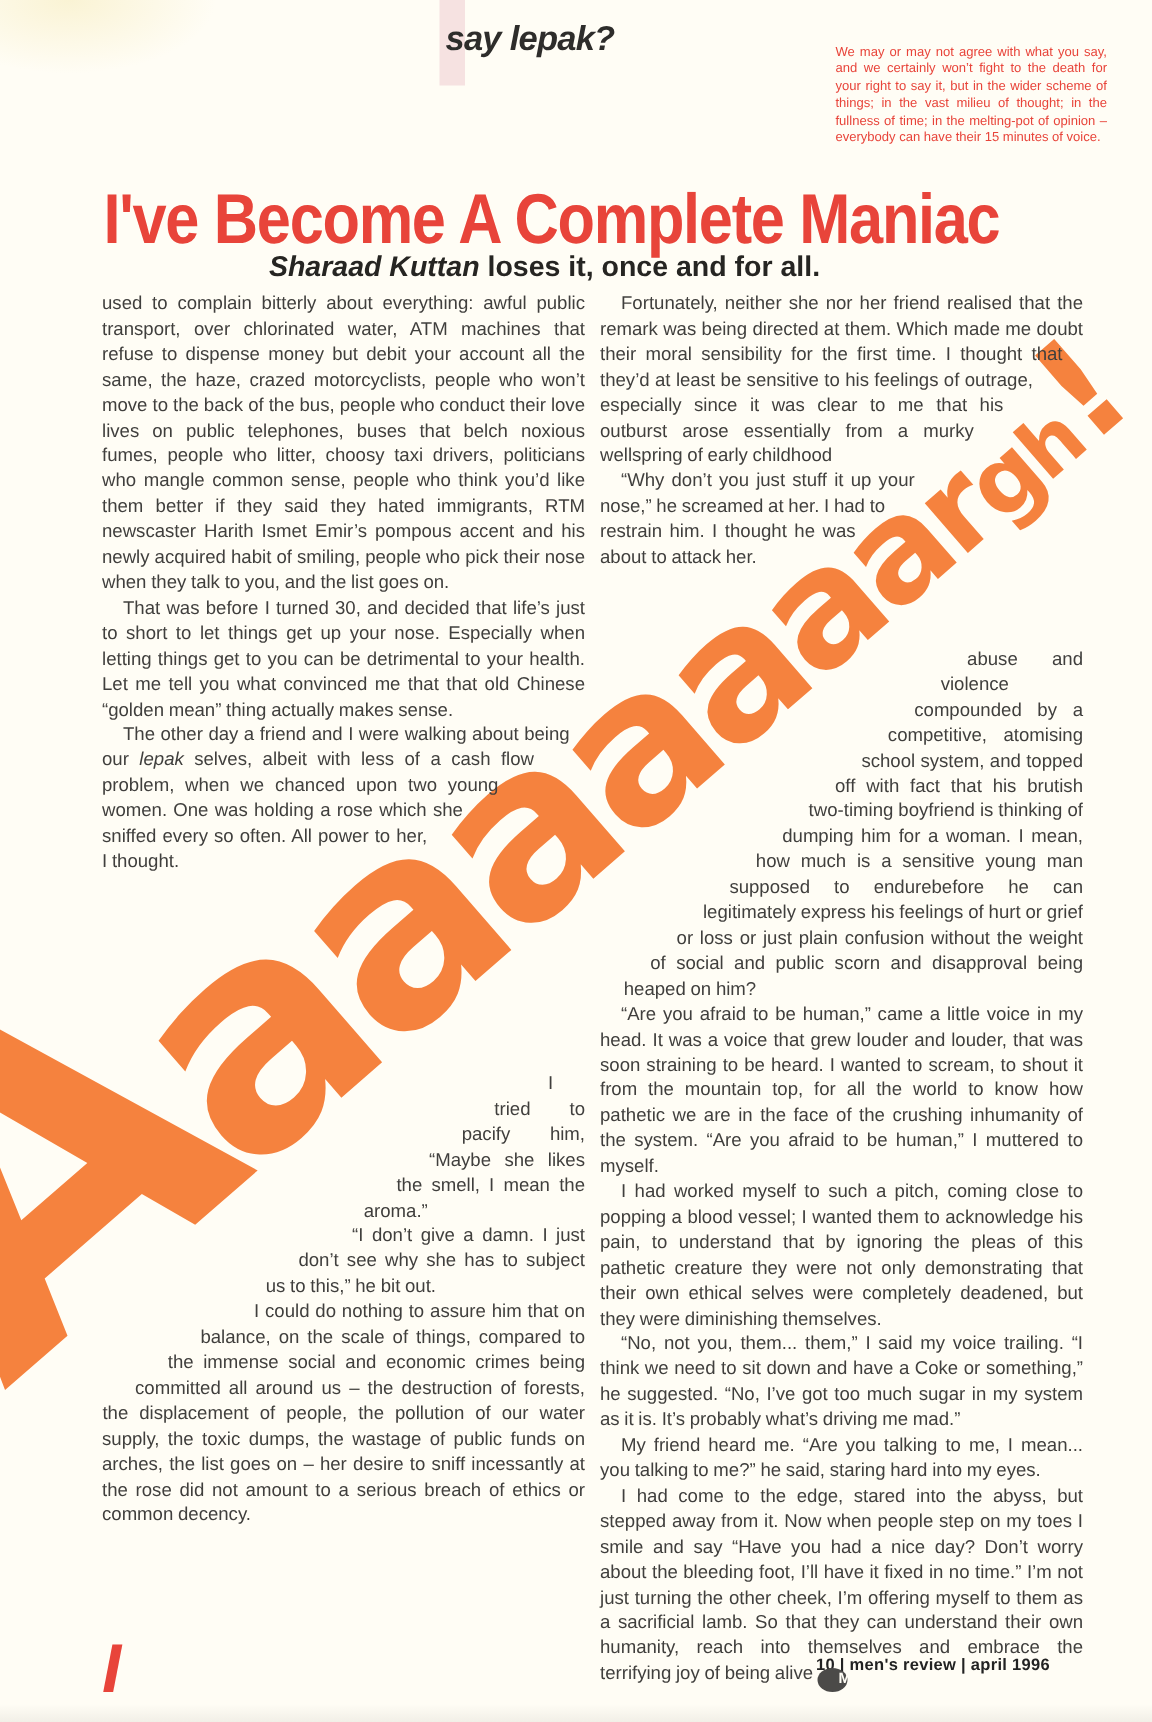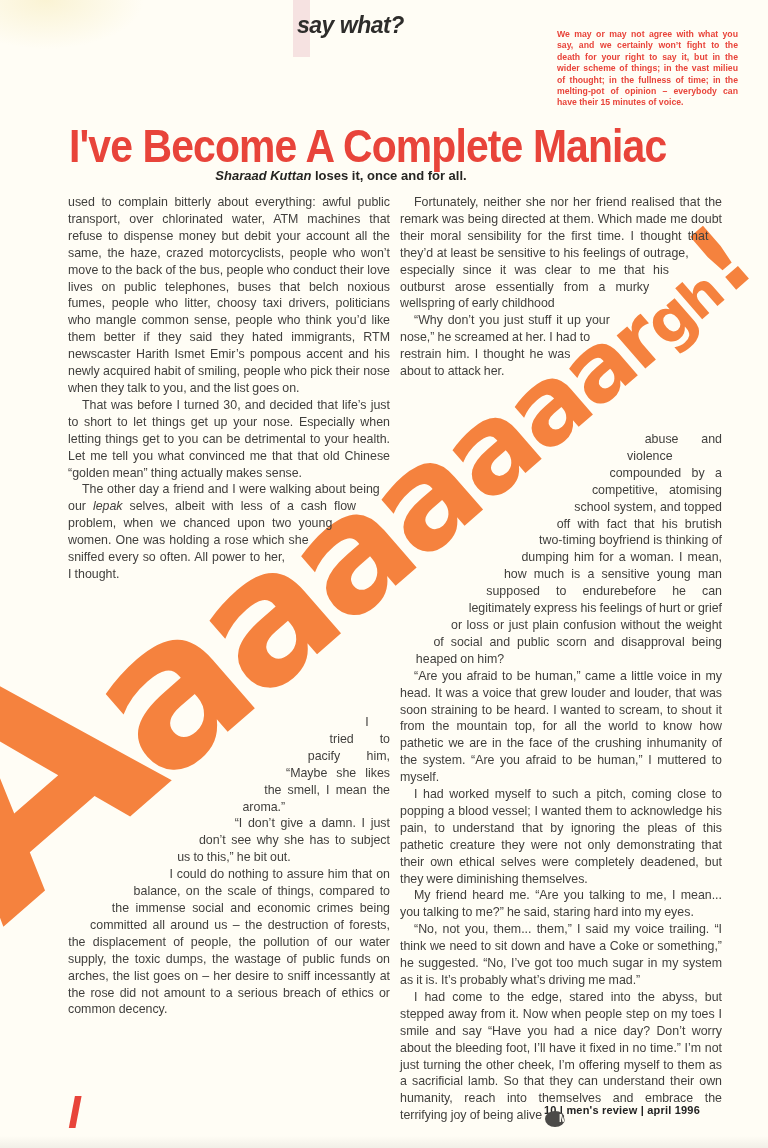--- a/index.html
+++ b/index.html
@@ -13,24 +13,24 @@
     background:
       radial-gradient(140px 70px at 6% 0%, rgba(246,235,185,.55), rgba(246,235,185,0) 70%),
       linear-gradient(to top, rgba(60,55,45,.07), rgba(60,55,45,0) 12px),
       var(--page-bg);
   }
   
   .pink-strip{position:absolute;left:293px;top:0;width:17px;height:57px;background:var(--pink);}
   .say-what{position:absolute;left:297px;top:12px;font-size:23px;font-weight:bold;font-style:italic;
     color:var(--header-ink);letter-spacing:-.5px;}
   .intro{position:absolute;left:557px;top:29px;width:181px;font-size:8.7px;line-height:11.4px;
-    font-weight:bold;color:var(--red);text-align:justify;text-align-last:left;}
+    font-weight:normal;color:var(--red);text-align:justify;text-align-last:left;}
   .headline{position:absolute;left:69px;top:118px;margin:0;font-size:47px;font-weight:bold;
     color:var(--red);letter-spacing:-1px;white-space:nowrap;transform:scaleX(.87);transform-origin:0 0;}
-  .byline{position:absolute;left:55px;top:168px;width:572px;text-align:center;font-size:13px;
+  .byline{position:absolute;left:77px;top:168px;width:572px;text-align:center;font-size:19px;
     font-weight:bold;color:#262522;}
   .byline .byname{font-style:italic;}
   
   .argh{position:absolute;left:20px;top:674px;display:flex;align-items:baseline;
     transform:rotate(-41deg);transform-origin:0 274px;color:var(--orange);
     font-family:"DejaVu Sans",sans-serif;font-weight:bold;line-height:1;z-index:1;white-space:nowrap;}
   .argh span{margin-right:-0.045em;}
   
   .col{position:absolute;width:322px;font-size:12.4px;line-height:16.9px;color:var(--ink);
     text-align:justify;text-align-last:left;z-index:2;word-spacing:-.3px;}
@@ -57,21 +57,21 @@
     vertical-align:-3px;letter-spacing:0;margin-left:3px;}
   .footer{position:absolute;left:0;top:1104px;width:700px;text-align:right;font-size:11px;
     font-weight:bold;color:var(--footer-ink);letter-spacing:.2px;}
 </style>
 </head>
 <body>
 
 <div class="page">
 
   <div class="pink-strip"></div>
-  <div class="say-what">say what?</div>
+  <div class="say-what">say lepak?</div>
   <div class="intro">We may or may not agree with what you say, and we certainly won’t fight to the death for your right to say it, but in the wider scheme of things; in the vast milieu of thought; in the fullness of time; in the melting-pot of opinion – everybody can have their 15 minutes of voice.</div>
 
   <h1 class="headline">I've Become A Complete Maniac</h1>
   <div class="byline"><span class="byname">Sharaad Kuttan</span><span> loses it, once and for all.</span></div>
 
   <div class="argh">
       <span style="font-size: 292px;">A</span>
       <span style="font-size: 204px;">a</span>
       <span style="font-size: 180px;">a</span>
       <span style="font-size: 158px;">a</span>
@@ -103,20 +103,20 @@
     <div class="cut cutR1"></div>
     <p class="ind">Fortunately, neither she nor her friend realised that the remark was being directed at them. Which made me doubt their moral sensibility for the first time. I thought that they’d at least be sensitive to his feelings of outrage, especially since it was clear to me that his outburst arose essentially from a murky wellspring of early childhood</p>
     <p class="ind">“Why don’t you just stuff it up your nose,” he screamed at her. I had to restrain him. I thought he was about to attack her.</p>
   </div>
 
   <div class="col r2">
     <div class="cut cutR2"></div>
     <p>abuse and violence compounded by a competitive, atomising school system, and topped off with fact that his brutish two-timing boyfriend is thinking of dumping him for a woman. I mean, how much is a sensitive young man supposed to endurebefore he can legitimately express his feelings of hurt or grief or loss or just plain confusion without the weight of social and public scorn and disapproval being heaped on him?</p>
     <p class="ind">“Are you afraid to be human,” came a little voice in my head. It was a voice that grew louder and louder, that was soon straining to be heard. I wanted to scream, to shout it from the mountain top, for all the world to know how pathetic we are in the face of the crushing inhumanity of the system. “Are you afraid to be human,” I muttered to myself.</p>
     <p class="ind">I had worked myself to such a pitch, coming close to popping a blood vessel; I wanted them to acknowledge his pain, to understand that by ignoring the pleas of this pathetic creature they were not only demonstrating that their own ethical selves were completely deadened, but they were diminishing themselves.</p>
+    <p class="ind">“No, not you, them... them,” I said my voice trailing. “I think we need to sit down and have a Coke or something,” he suggested. “No, I’ve got too much sugar in my system as it is. It’s probably what’s driving me mad.”</p>
     <p class="ind">My friend heard me. “Are you talking to me, I mean... you talking to me?” he said, staring hard into my eyes.</p>
-    <p class="ind">“No, not you, them... them,” I said my voice trailing. “I think we need to sit down and have a Coke or something,” he suggested. “No, I’ve got too much sugar in my system as it is. It’s probably what’s driving me mad.”</p>
     <p class="ind"><span>I had come to the edge, stared into the abyss, but stepped away from it. Now when people step on my toes I smile and say “Have you had a nice day? Don’t worry about the bleeding foot, I’ll have it fixed in no time.” I’m not just turning the other cheek, I’m offering myself to them as a sacrificial lamb. So that they can understand their own humanity, reach into themselves and embrace the terrifying joy of being alive</span><span class="mr-badge">MR</span></p>
   </div>
 
   <div class="footer">10 | men's review | april 1996</div>
 
 </div>
 
 </body></html>

